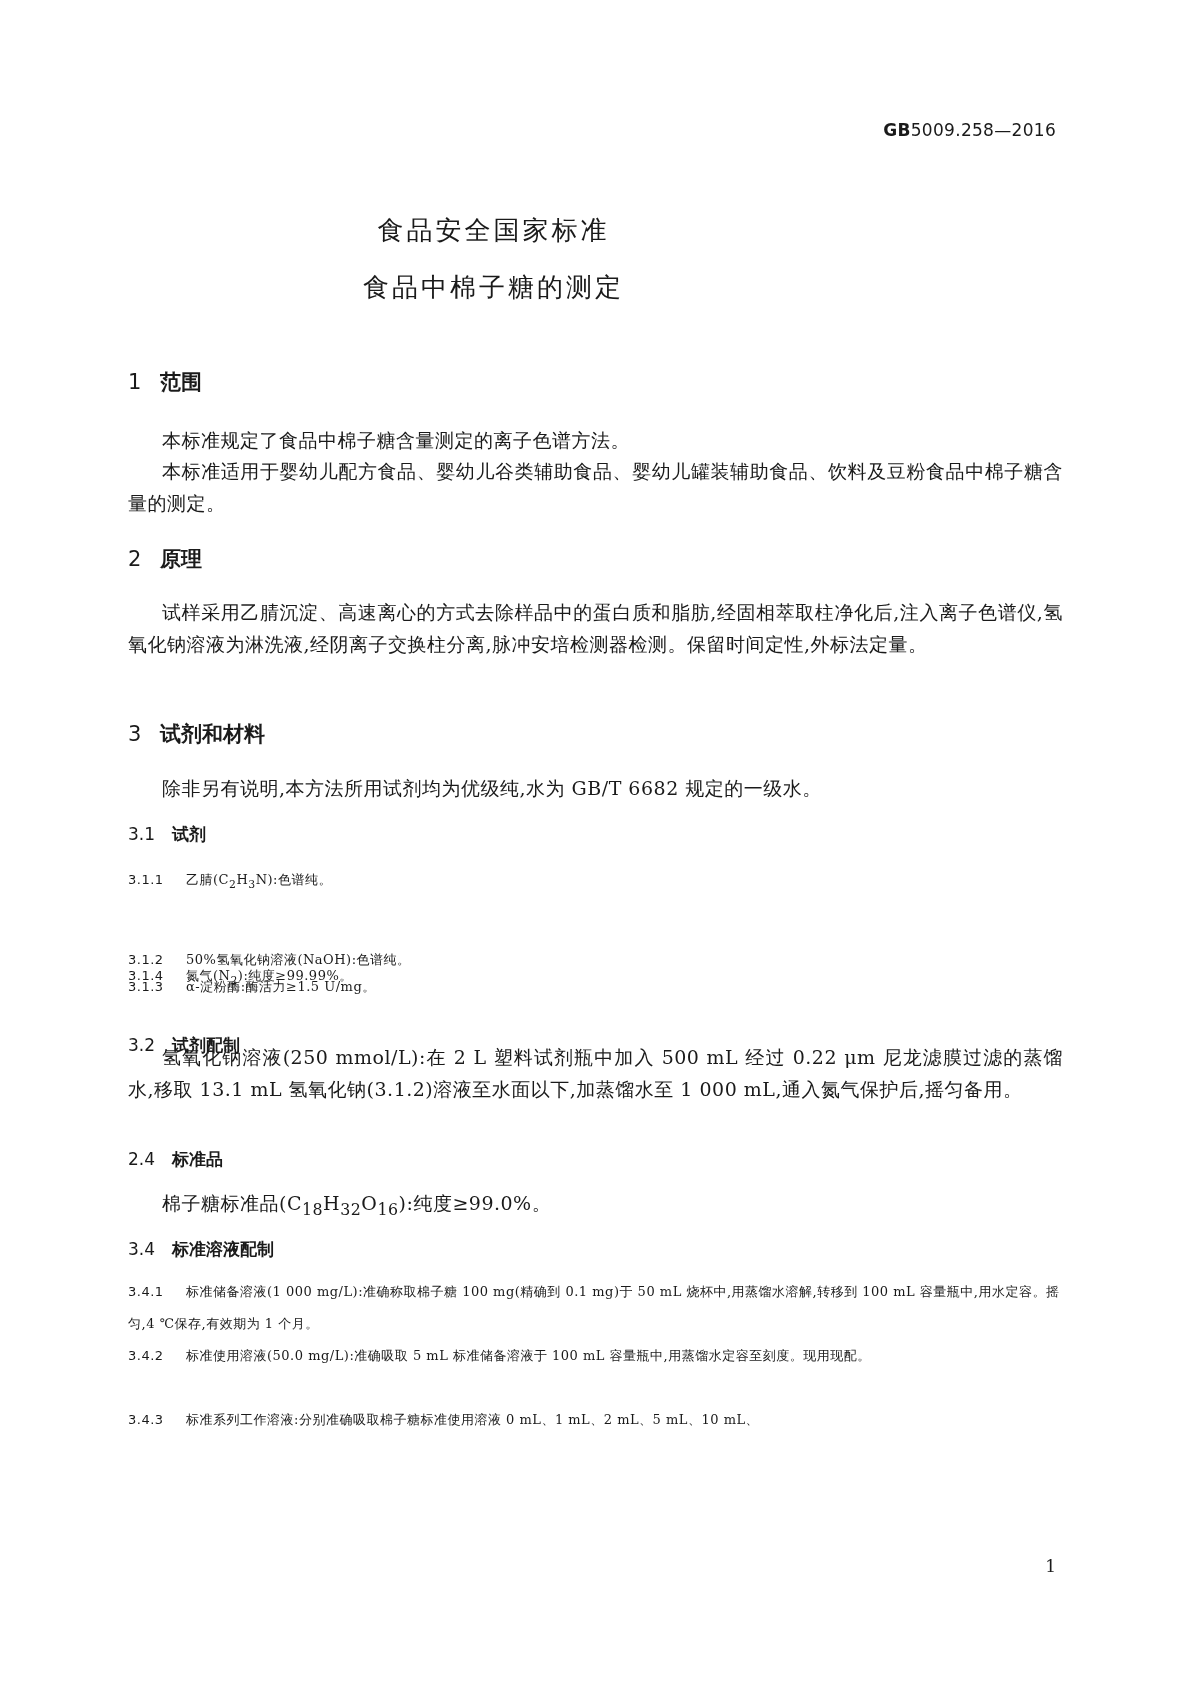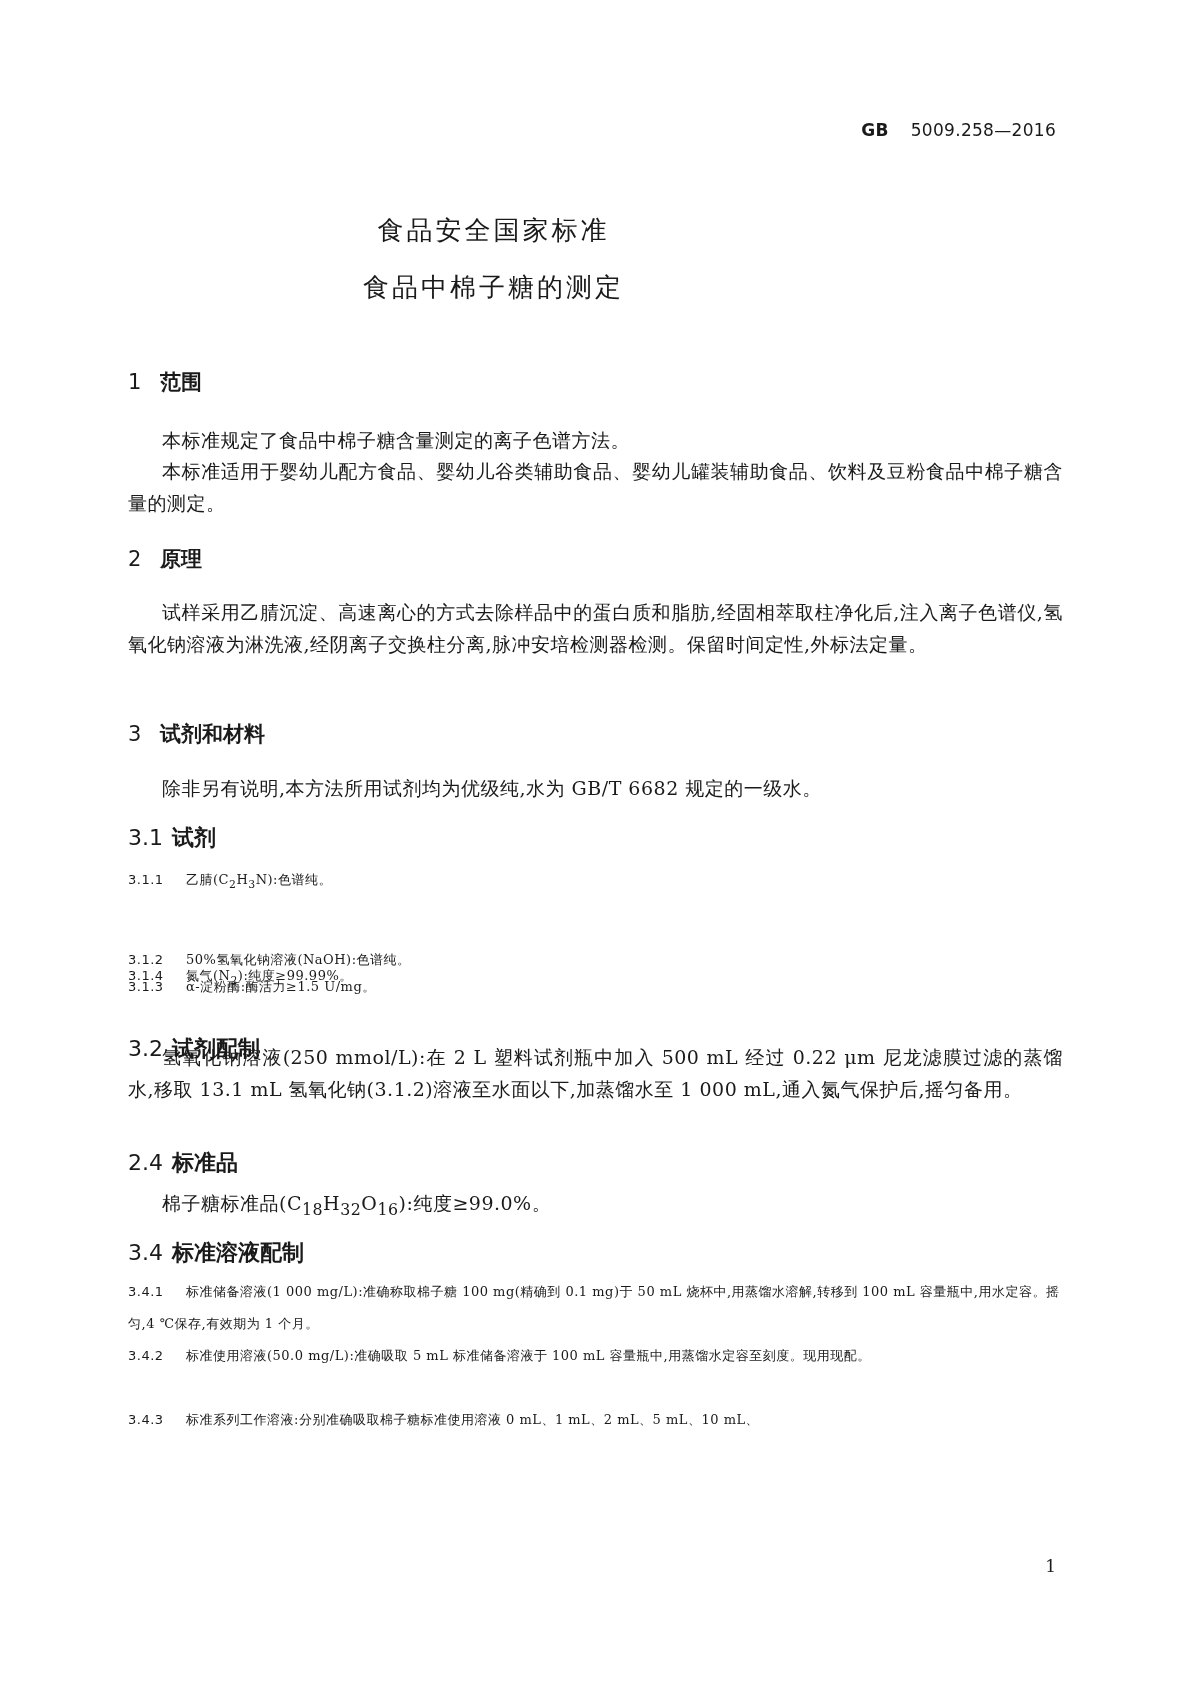--- a/index.html
+++ b/index.html
@@ -6,36 +6,36 @@
   body {
     width: 1191px; height: 1684px; position: relative; overflow: hidden;
     color: #1a1a1a;
     font-family: "DejaVu Serif", "Liberation Serif", serif;
   }
   .hdr {
     position: absolute; top: 120px; right: 135px;
     font-family: "DejaVu Sans", "Liberation Sans", sans-serif;
     font-size: 17px; letter-spacing: 0.3px;
   }
-  .hdr b { font-weight: bold; margin-right: 22px; }
+  .hdr b { font-weight: bold; margin-right: 0; }
   .title {
     position: absolute; left: 0; width: 987px; text-align: center;
     font-family: "DejaVu Sans", "Liberation Sans", sans-serif;
     font-size: 26px; letter-spacing: 3px; font-weight: 500;
   }
   .h1 {
     position: absolute; left: 128px;
     font-family: "DejaVu Sans", "Liberation Sans", sans-serif;
     font-size: 21px; font-weight: bold;
   }
   .h1 .num { display: inline-block; width: 32px; font-weight: normal; }
   .h2 {
     position: absolute; left: 128px;
     font-family: "DejaVu Sans", "Liberation Sans", sans-serif;
-    font-size: 22px; font-weight: bold;
+    font-size: 17px; font-weight: bold;
   }
   .h2 .num { display: inline-block; width: 44px; font-weight: normal; }
   .para {
     position: absolute; left: 128px; width: 935px;
     font-size: 19px; line-height: 32px; letter-spacing: 0.5px;
     text-align: justify;
   }
   .indent { text-indent: 34px; }
   .item {
     position: absolute; left: 128px; width: 935px;

